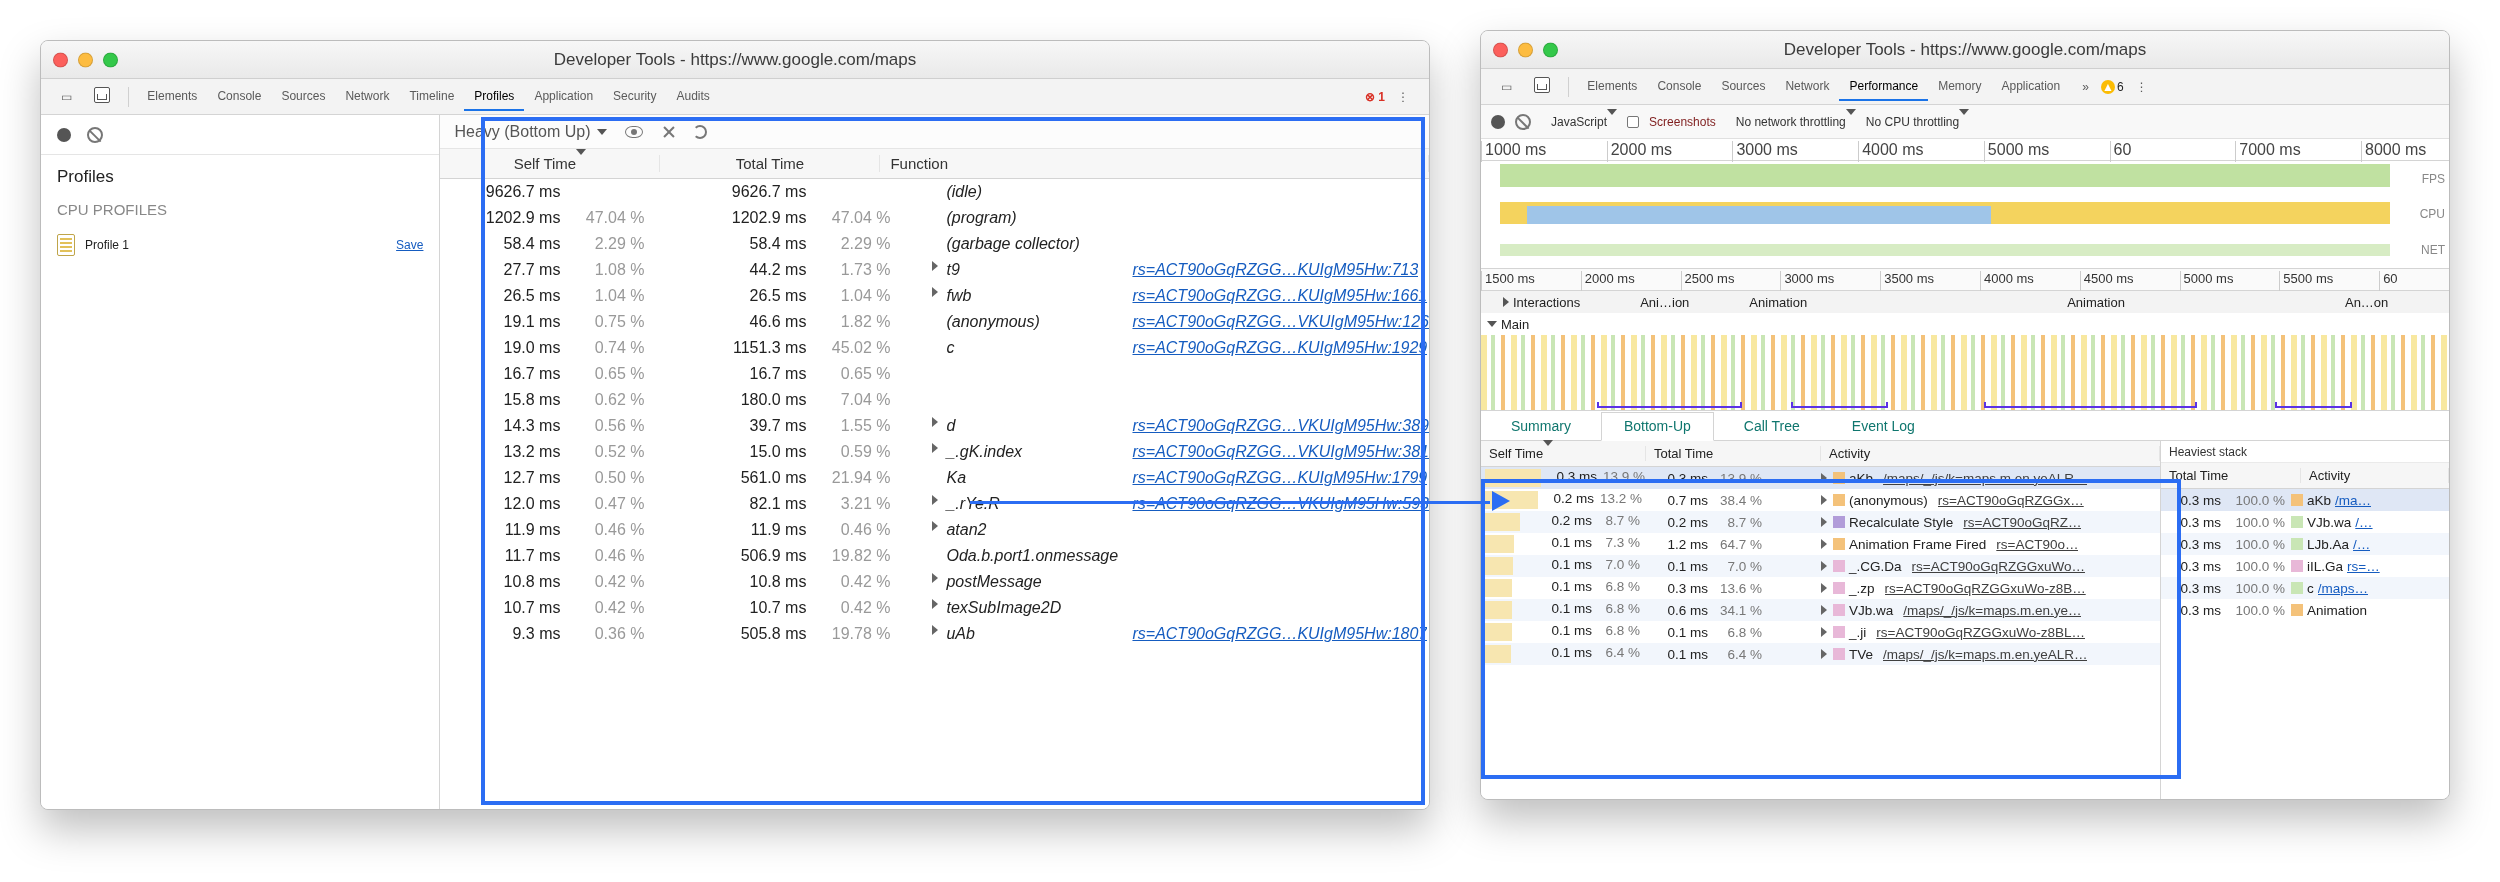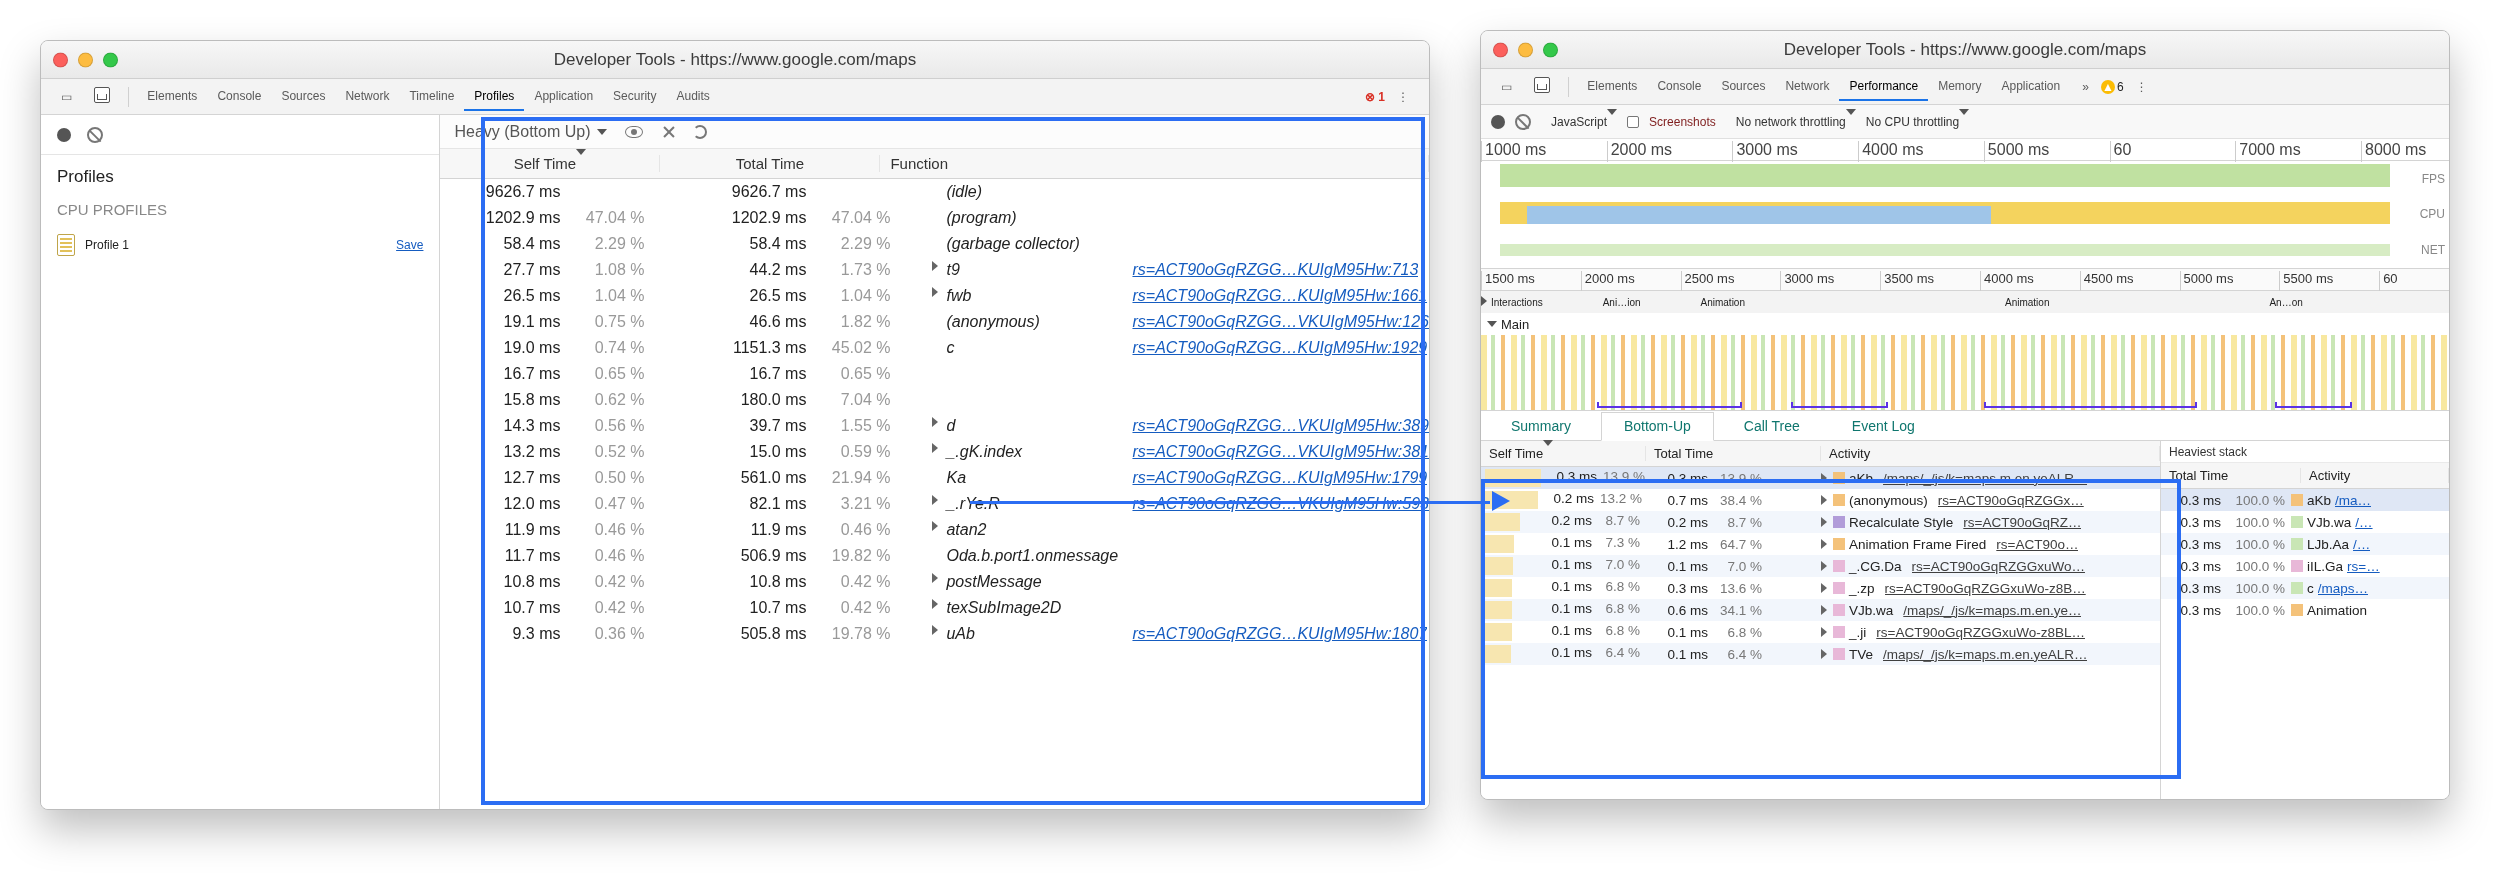--- a/index.html
+++ b/index.html
@@ -72,21 +72,21 @@
 .tl-body{position:absolute; left:0; right:40px; top:22px; bottom:0;}
 .tl-side{position:absolute; right:0; top:22px; bottom:0; width:40px; color:#888; font-size:12px; display:flex; flex-direction:column; justify-content:space-around; align-items:flex-end; padding-right:4px;}
 .band{position:absolute; left:0; right:0; height:30%;}
 .band.fps{top:0;} .band.cpu{top:32%;} .band.net{top:66%;}
 .green-block{position:absolute; background:#b0d98a; opacity:0.8;}
 .blue-block{position:absolute; background:#9fc5e8;}
 .yellow-block{position:absolute; background:#f4d35e;}
 .flame-ruler{height:22px; border-bottom:1px solid #d4d4d4; position:relative; font-size:13px; color:#333; background:#fafafa;}
 .flame{height:120px; border-bottom:1px solid #d4d4d4; background:#fff; position:relative; overflow:hidden;}
 .flame .lane{position:absolute; left:0; right:0; height:22px; display:flex; align-items:center;}
-.lane.inter{top:0; background:#f3f3f3; font-size:10px; padding-left:0; gap:60px;}
+.lane.inter{top:0; background:#f3f3f3; font-size:13px; padding-left:22px; gap:60px;}
 .lane.main{top:22px; font-size:13px; padding-left:6px;}
 .disc-open{display:inline-block; width:0;height:0;border-left:5px solid transparent;border-right:5px solid transparent;border-top:6px solid #555; margin-right:4px;}
 .disc-closed{display:inline-block; width:0;height:0;border-top:5px solid transparent;border-bottom:5px solid transparent;border-left:6px solid #555; margin-right:4px;}
 .flamebars{position:absolute; left:0; right:0; top:44px; bottom:0; background:repeating-linear-gradient(90deg,#f8e8a0 0 6px,#fff 6px 10px,#c9e6b5 10px 14px,#fff 14px 20px,#f4c27a 20px 24px,#fff 24px 30px);} 
 .bracket{position:absolute; bottom:2px; height:6px; border:2px solid #5a32e6; border-top:none; }
 .bottom-tabs{height:30px; display:flex; align-items:center; border-bottom:1px solid #d4d4d4; font-size:14px;}
 .bottom-tabs .bt{padding:0 22px; height:100%; display:flex; align-items:center; color:#0f766e;margin-left:8px;}
 .bottom-tabs .bt.active{background:#fff; border:1px solid #d4d4d4; border-bottom:1px solid #fff; margin-bottom:-1px;}
 .bu-wrap{flex:1; display:flex; min-height:0;}
 .bu-main{width:680px; border-right:1px solid #d4d4d4; display:flex; flex-direction:column;}

